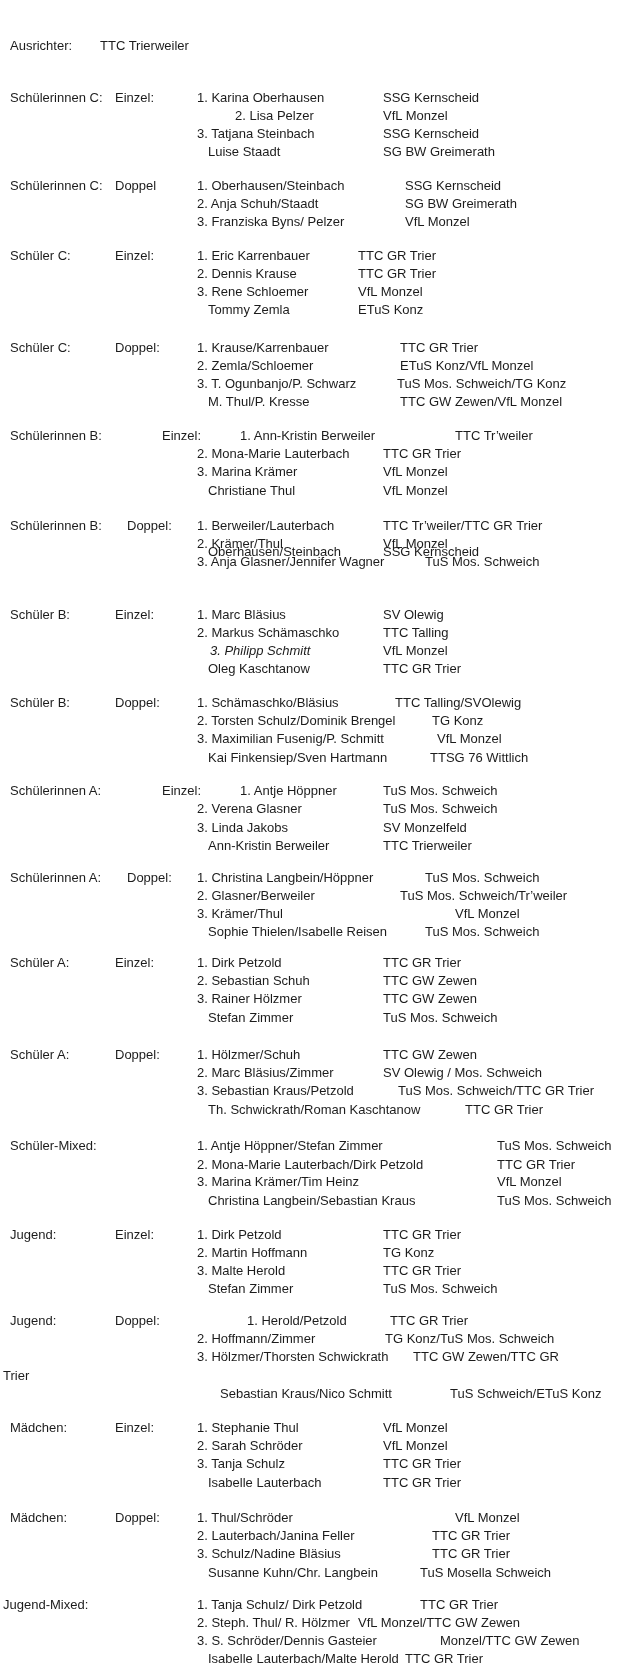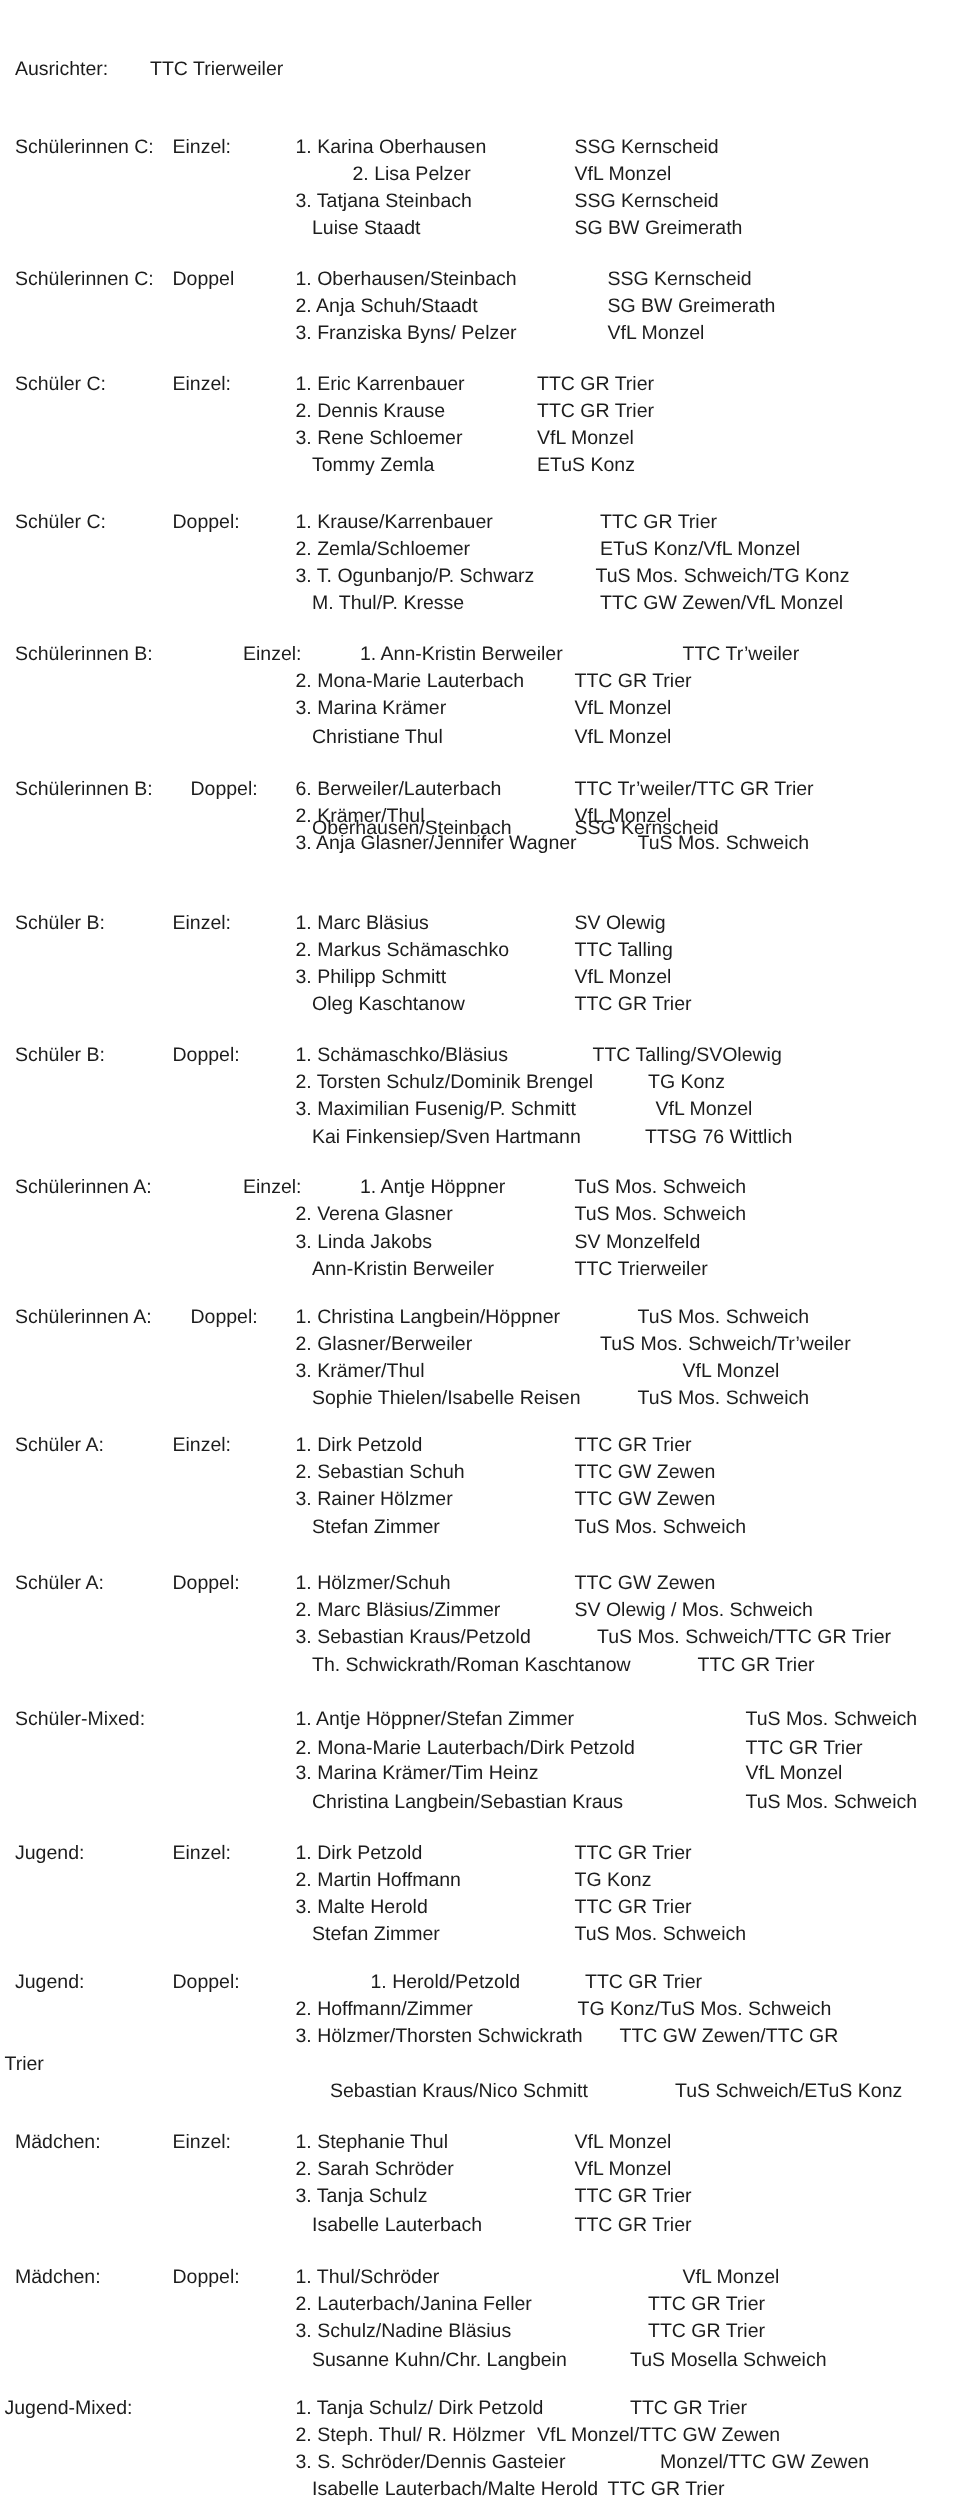--- a/index.html
+++ b/index.html
@@ -122,21 +122,21 @@
         </div>
         <div class="line" style="top: 483px;">
           <span class="seg" style="left: 208px;">Christiane Thul</span>
           <span class="seg" style="left: 383px;">VfL Monzel</span>
         </div>
       </div>
       <div>
         <div class="line" style="top: 518px;">
           <span class="seg" style="left: 10px;">Schülerinnen B:</span>
           <span class="seg" style="left: 127px;">Doppel:</span>
-          <span class="seg" style="left: 197px;">6. Berweiler/Lauterbach</span>
+          <span class="seg" style="left: 197px;">1. Berweiler/Lauterbach</span>
           <span class="seg" style="left: 383px;">TTC Tr’weiler/TTC GR Trier</span>
         </div>
         <div class="line" style="top: 536px;">
           <span class="seg" style="left: 197px;">2. Krämer/Thul</span>
           <span class="seg" style="left: 383px;">VfL Monzel</span>
         </div>
         <div class="line" style="top: 554px;">
           <span class="seg" style="left: 197px;">3. Anja Glasner/Jennifer Wagner</span>
           <span class="seg" style="left: 425px;">TuS Mos. Schweich</span>
         </div>
@@ -150,21 +150,21 @@
           <span class="seg" style="left: 10px;">Schüler B:</span>
           <span class="seg" style="left: 115px;">Einzel:</span>
           <span class="seg" style="left: 197px;">1. Marc Bläsius</span>
           <span class="seg" style="left: 383px;">SV Olewig</span>
         </div>
         <div class="line" style="top: 625px;">
           <span class="seg" style="left: 197px;">2. Markus Schämaschko</span>
           <span class="seg" style="left: 383px;">TTC Talling</span>
         </div>
         <div class="line" style="top: 643px;">
-          <span class="seg" style="left: 197px;">3. Philipp Schmitt</span>
+          <span class="seg" style="left: 210px; font-style: italic;">3. Philipp Schmitt</span>
           <span class="seg" style="left: 383px;">VfL Monzel</span>
         </div>
         <div class="line" style="top: 661px;">
           <span class="seg" style="left: 208px;">Oleg Kaschtanow</span>
           <span class="seg" style="left: 383px;">TTC GR Trier</span>
         </div>
       </div>
       <div>
         <div class="line" style="top: 695px;">
           <span class="seg" style="left: 10px;">Schüler B:</span>

